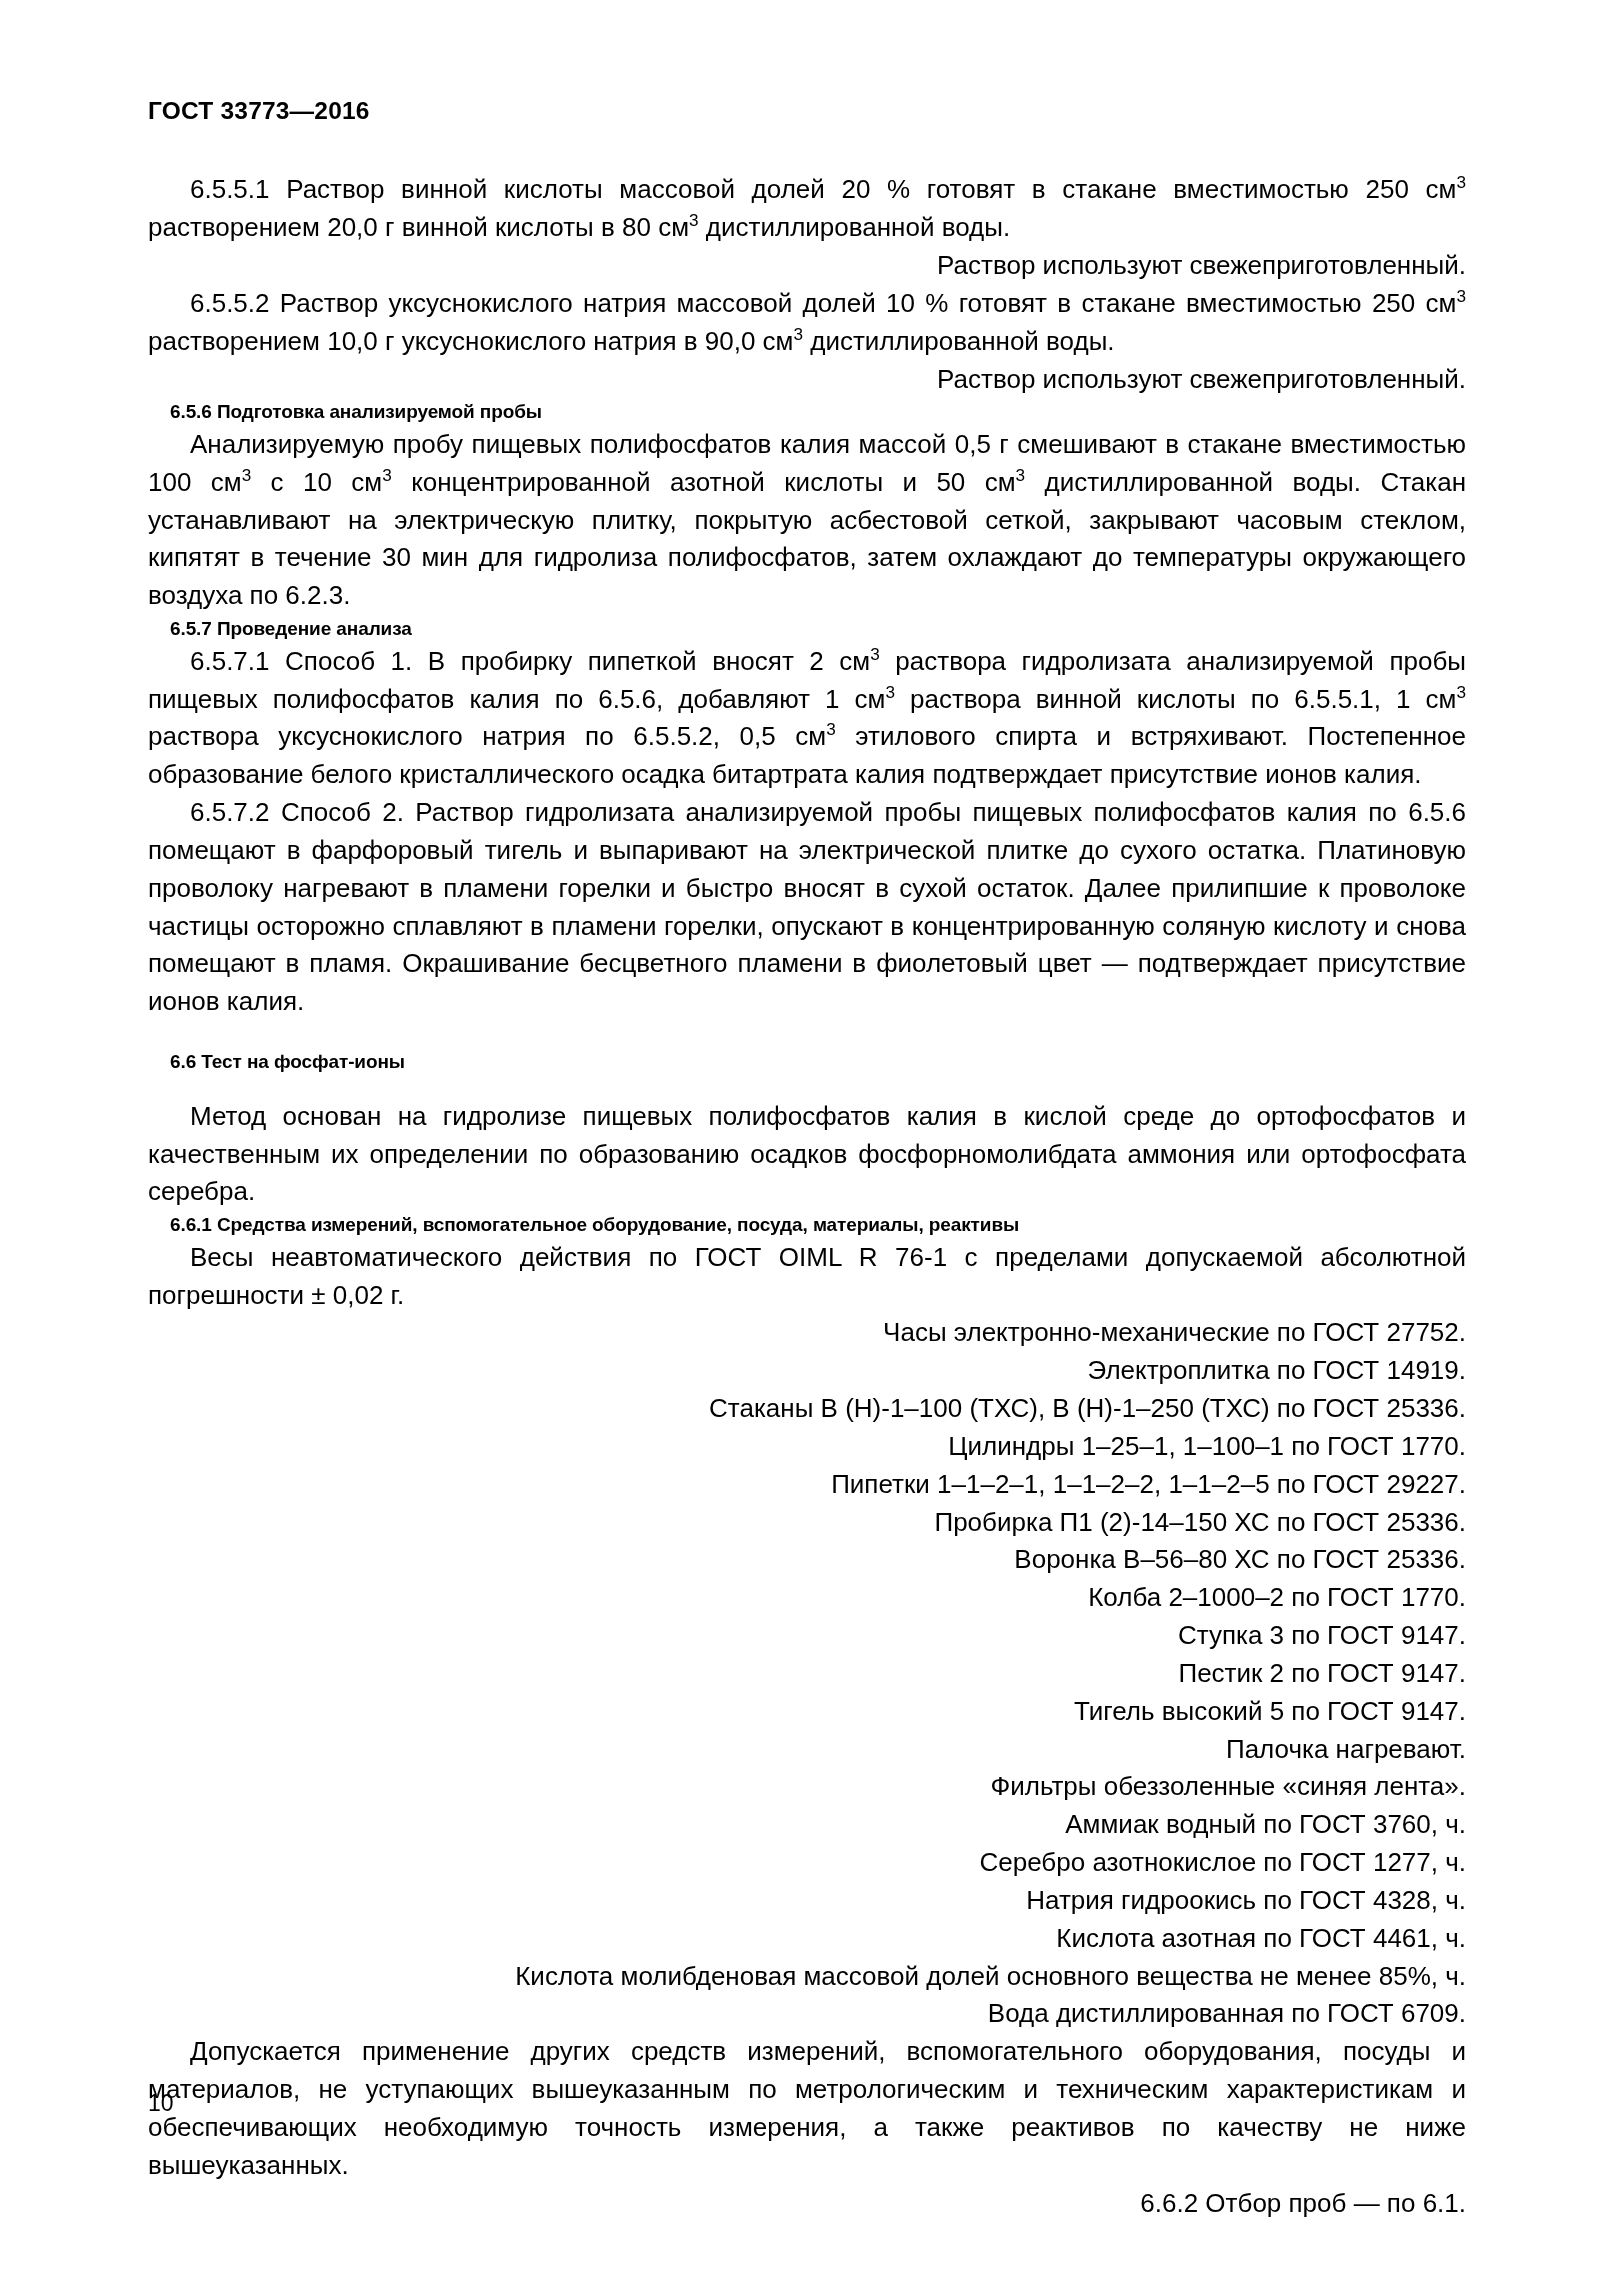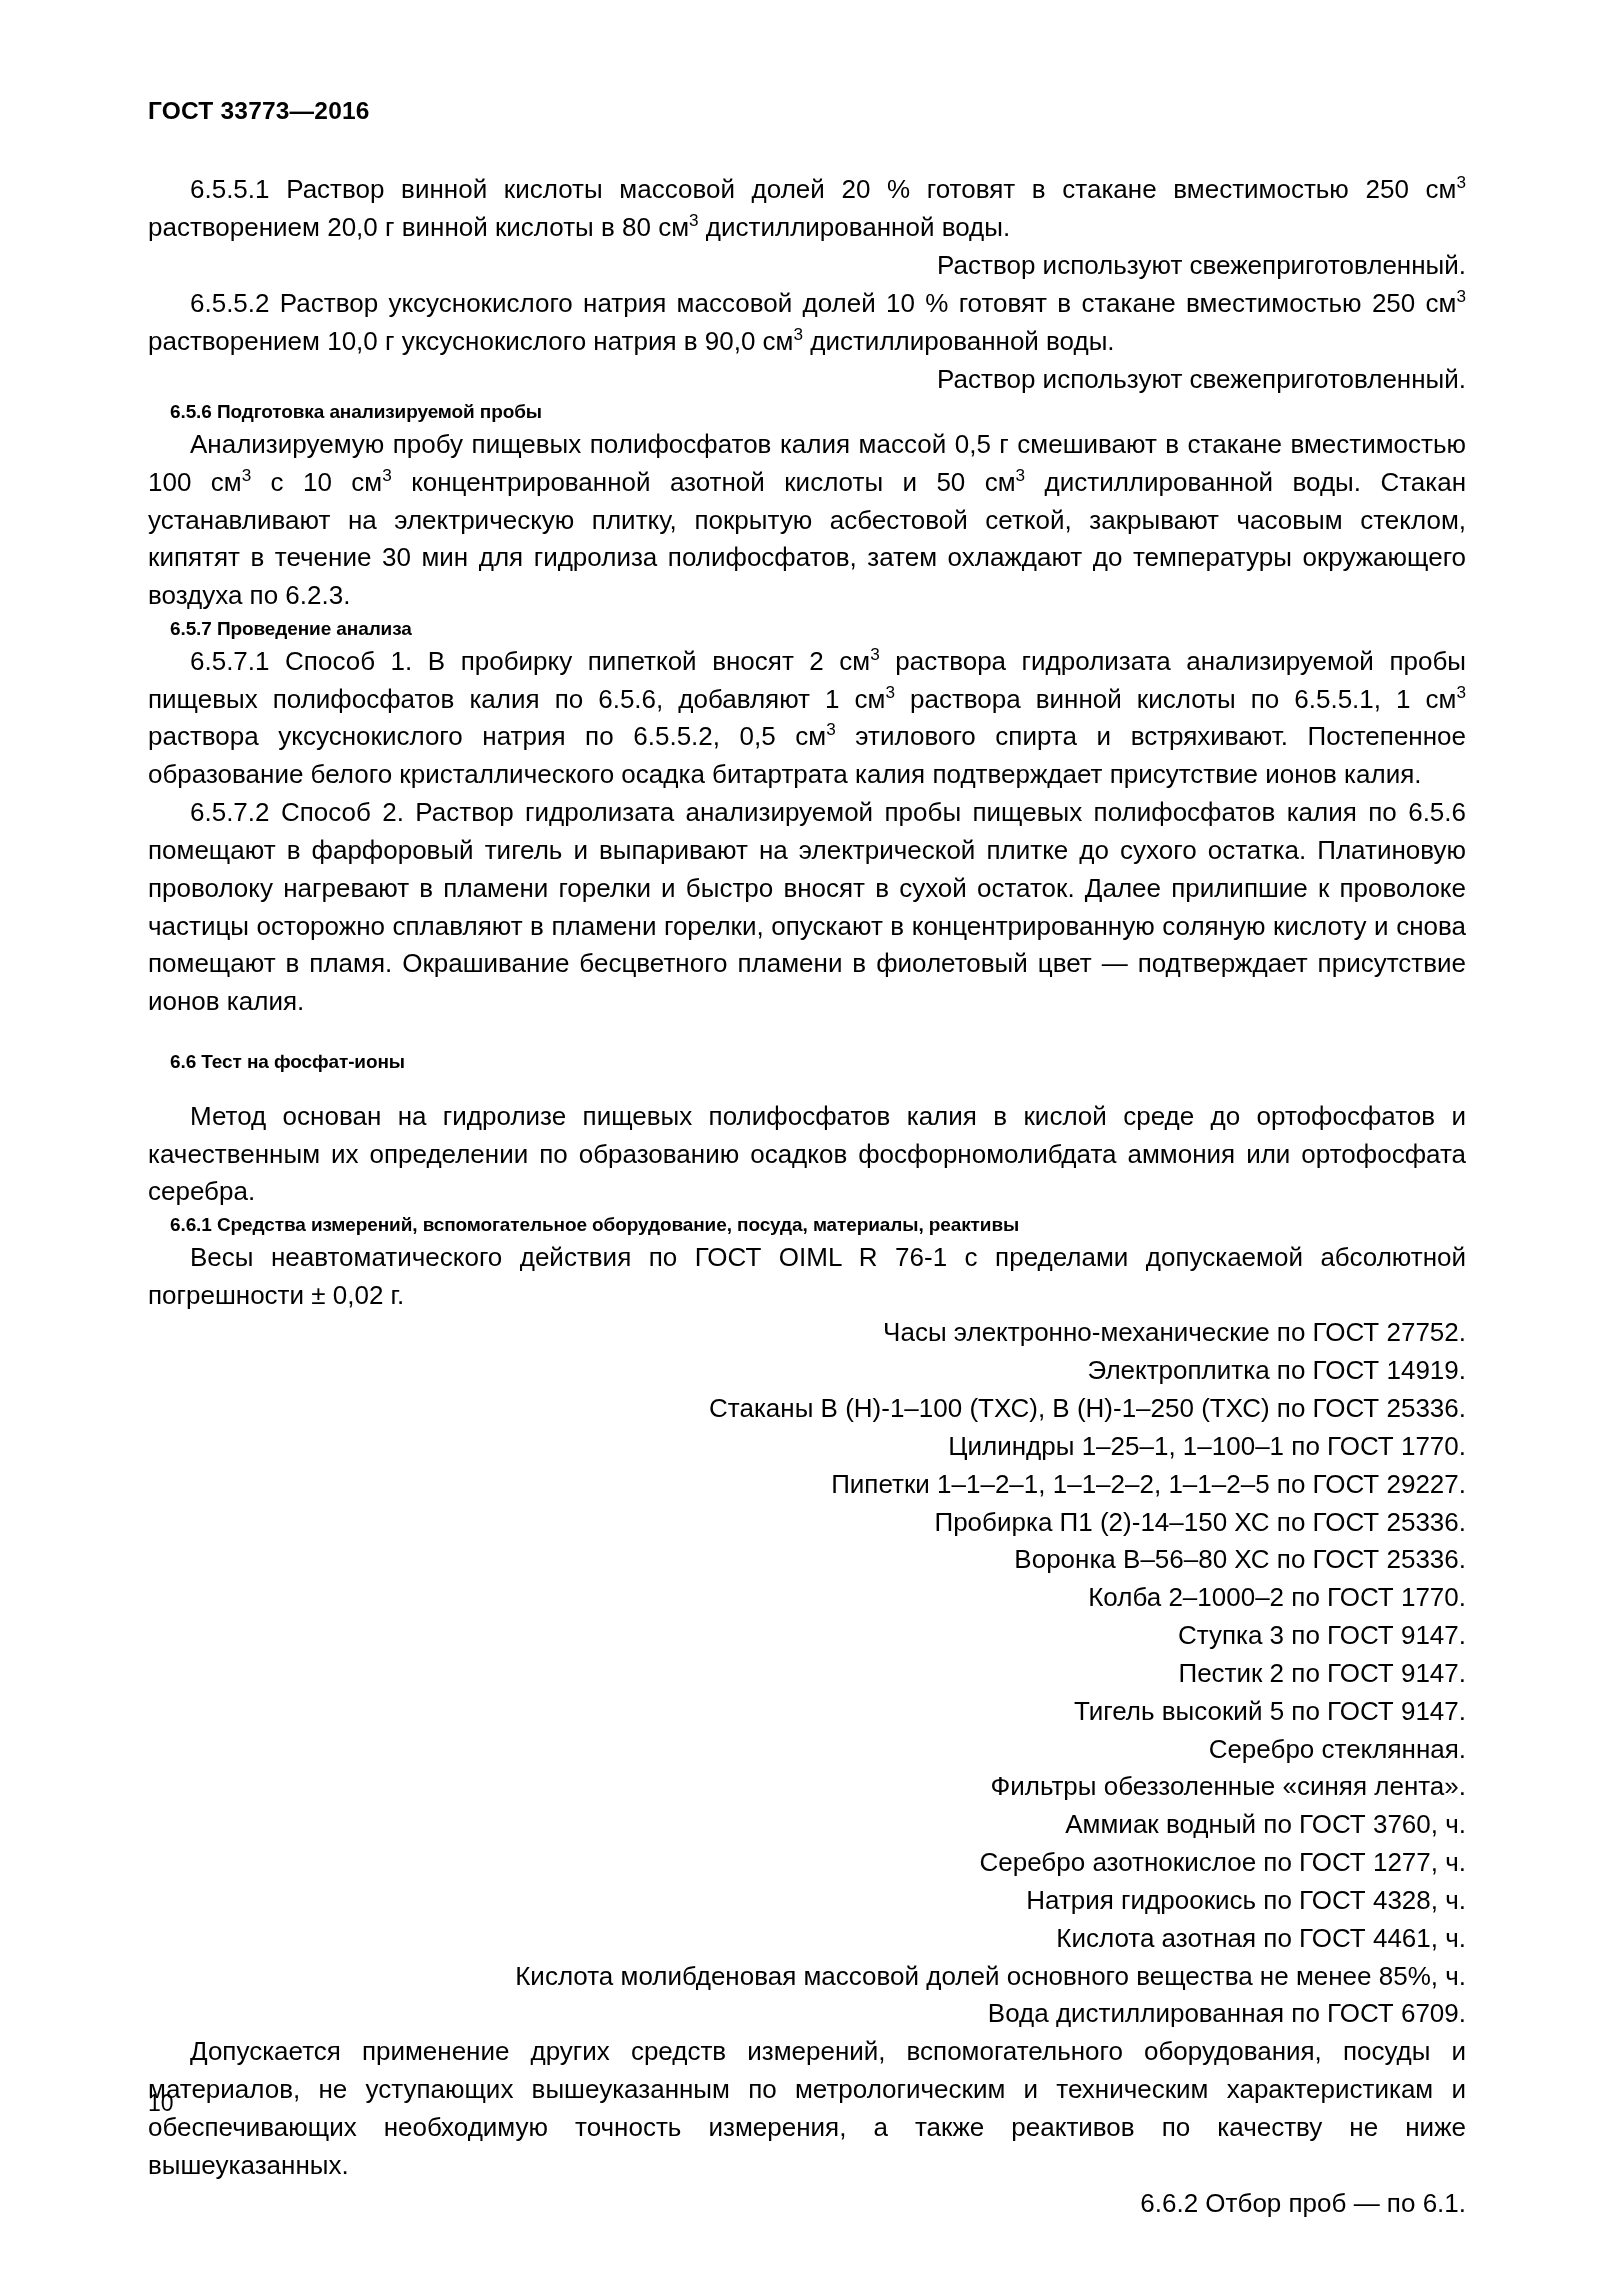--- a/index.html
+++ b/index.html
@@ -114,21 +114,21 @@
       <p class="listline">Электроплитка по ГОСТ 14919.</p>
       <p class="listline">Стаканы В (Н)-1–100 (ТХС), В (Н)-1–250 (ТХС)  по ГОСТ 25336.</p>
       <p class="listline">Цилиндры 1–25–1, 1–100–1 по ГОСТ 1770.</p>
       <p class="listline">Пипетки 1–1–2–1, 1–1–2–2, 1–1–2–5 по ГОСТ 29227.</p>
       <p class="listline">Пробирка П1 (2)-14–150 ХС по ГОСТ 25336.</p>
       <p class="listline">Воронка В–56–80 ХС по ГОСТ 25336.</p>
       <p class="listline">Колба 2–1000–2 по ГОСТ 1770.</p>
       <p class="listline">Ступка 3 по ГОСТ 9147.</p>
       <p class="listline">Пестик 2 по ГОСТ 9147.</p>
       <p class="listline">Тигель высокий 5 по ГОСТ 9147.</p>
-      <p class="listline">Серебро стеклянная.</p>
+      <p class="listline">Палочка нагревают.</p>
       <p class="listline">Фильтры обеззоленные «синяя лента».</p>
       <p class="listline">Аммиак водный по ГОСТ 3760, ч.</p>
       <p class="listline">Серебро азотнокислое по ГОСТ 1277, ч.</p>
       <p class="listline">Натрия гидроокись по ГОСТ 4328, ч.</p>
       <p class="listline">Кислота азотная по ГОСТ 4461, ч.</p>
       <p class="listline">Кислота молибденовая  массовой долей основного вещества не менее 85%, ч.</p>
       <p class="listline">Вода дистиллированная по ГОСТ 6709.</p>
     </div>
 
     <p class="indent">Допускается применение других средств измерений, вспомогательного оборудования, посуды и материалов, не уступающих вышеуказанным по метрологическим и техническим характеристикам и обеспечивающих необходимую точность измерения, а также реактивов по качеству не ниже вышеуказанных.</p>

